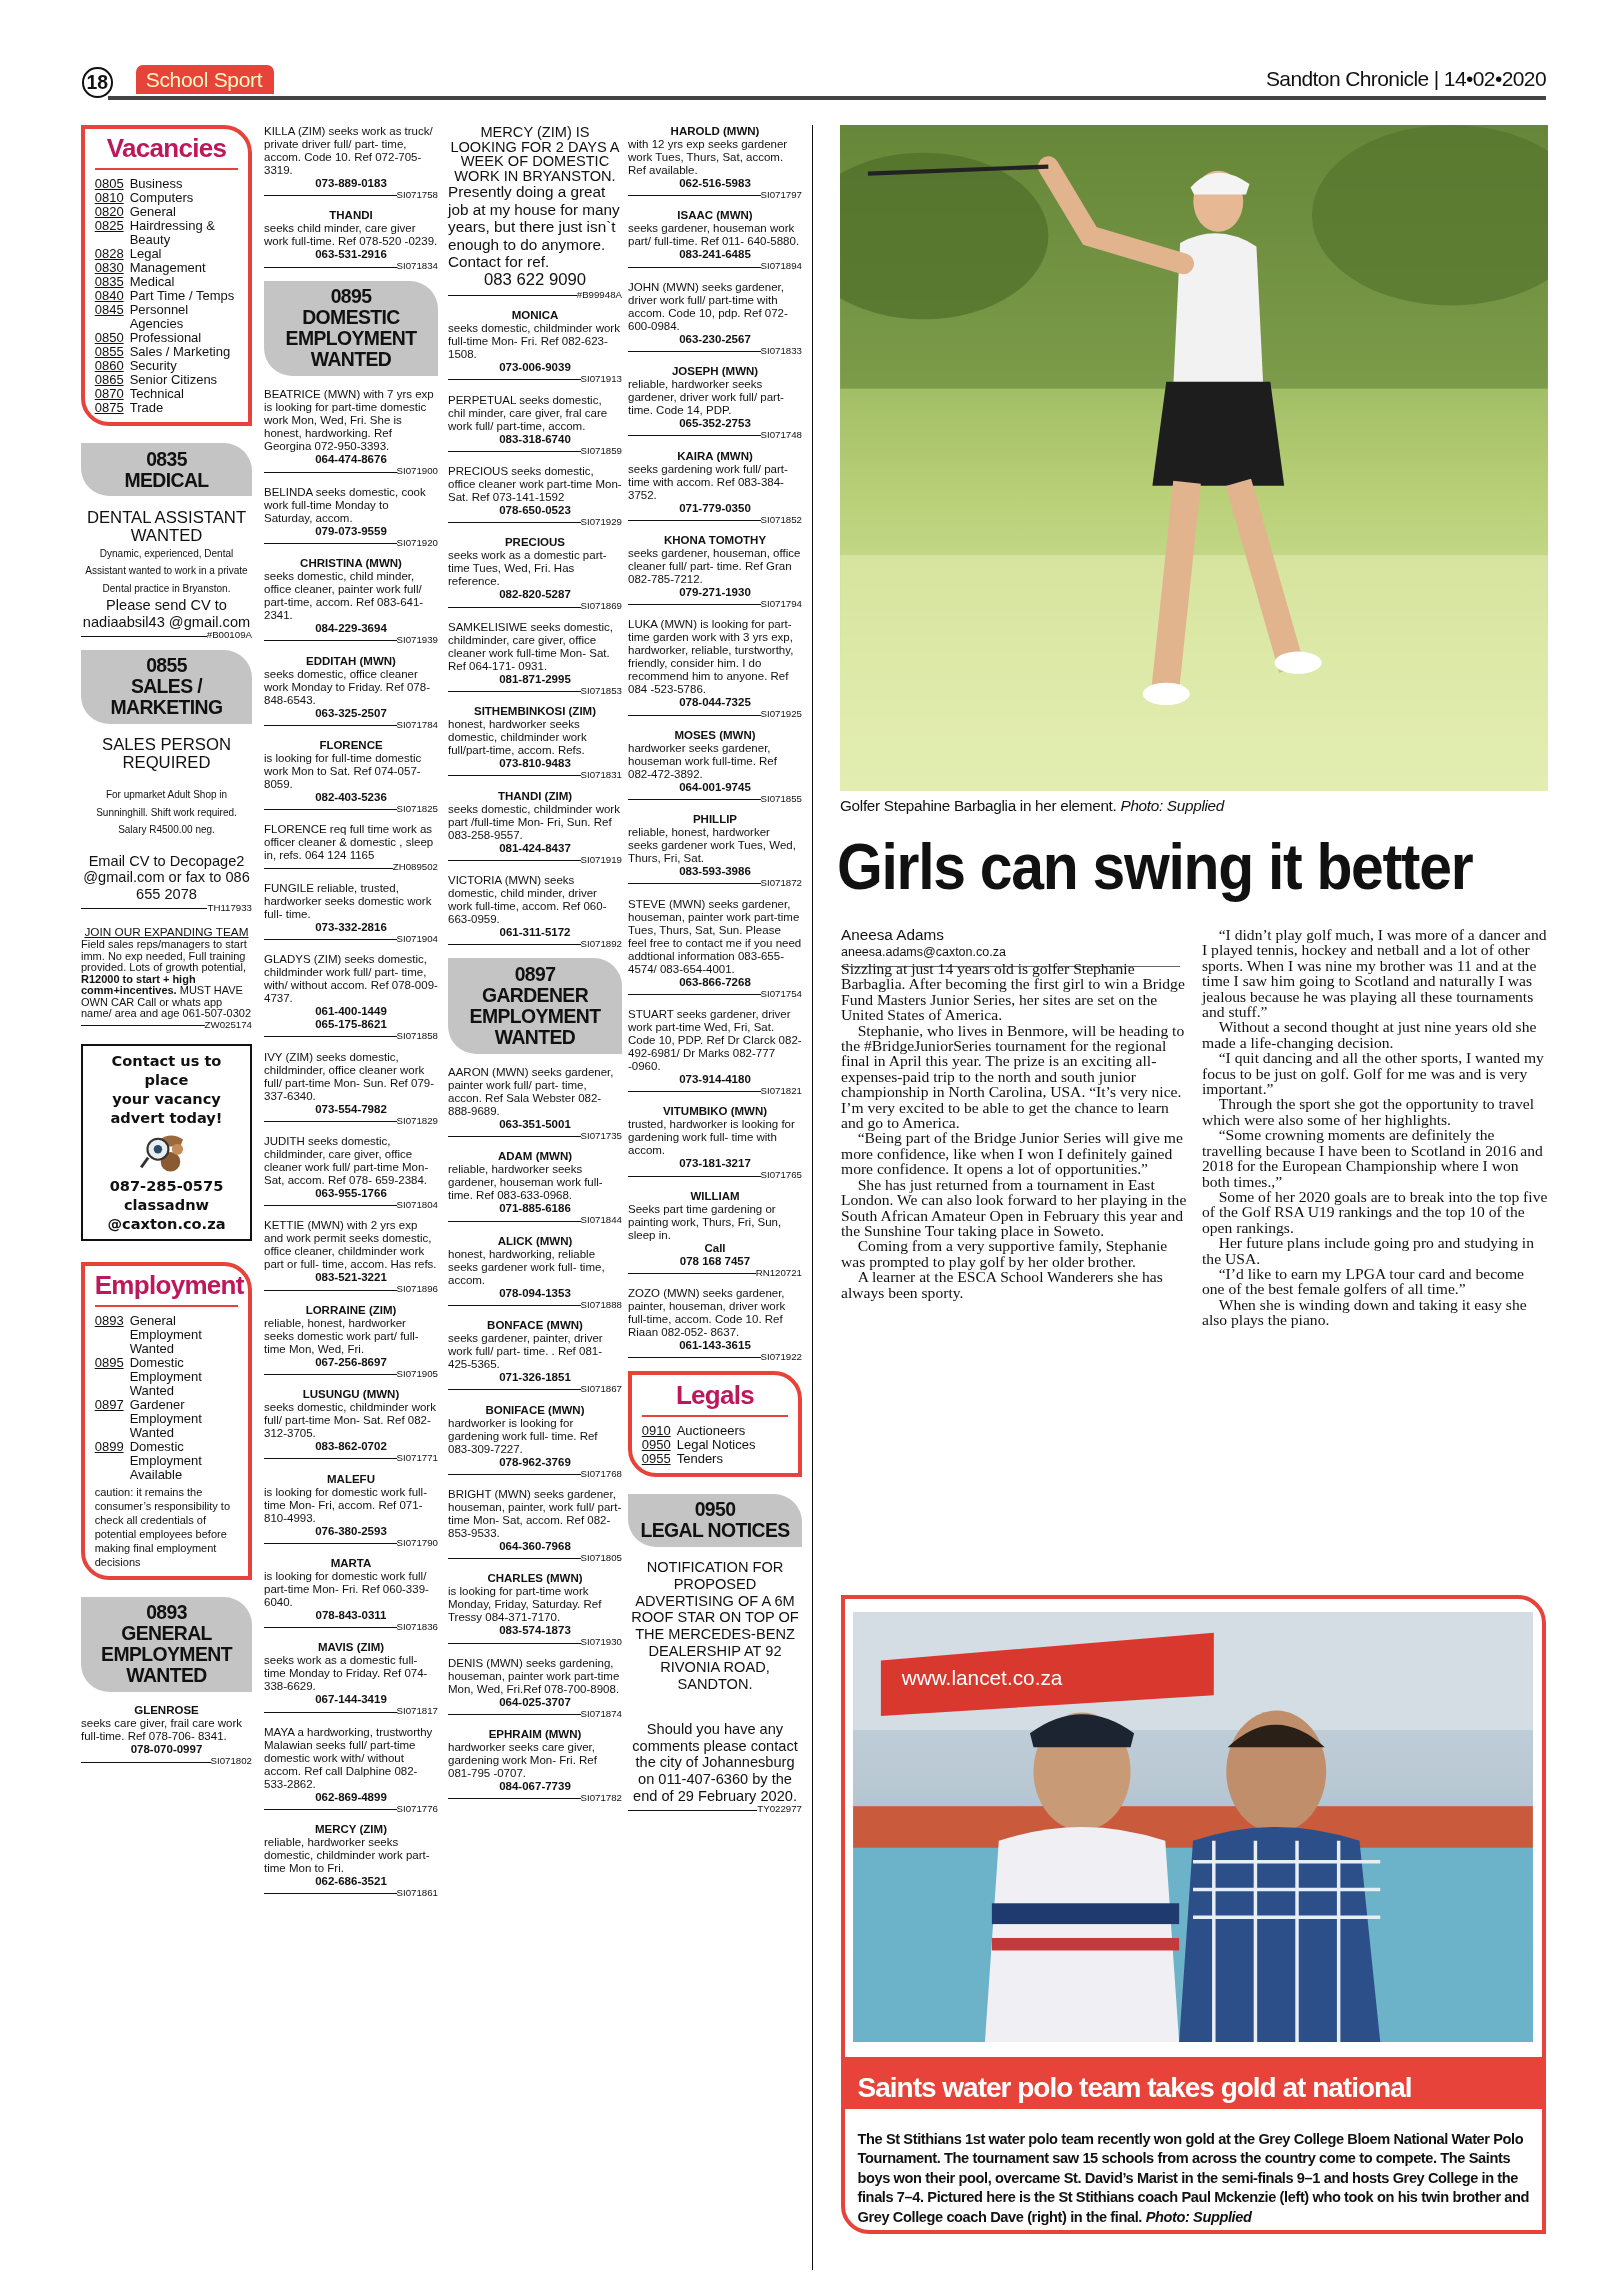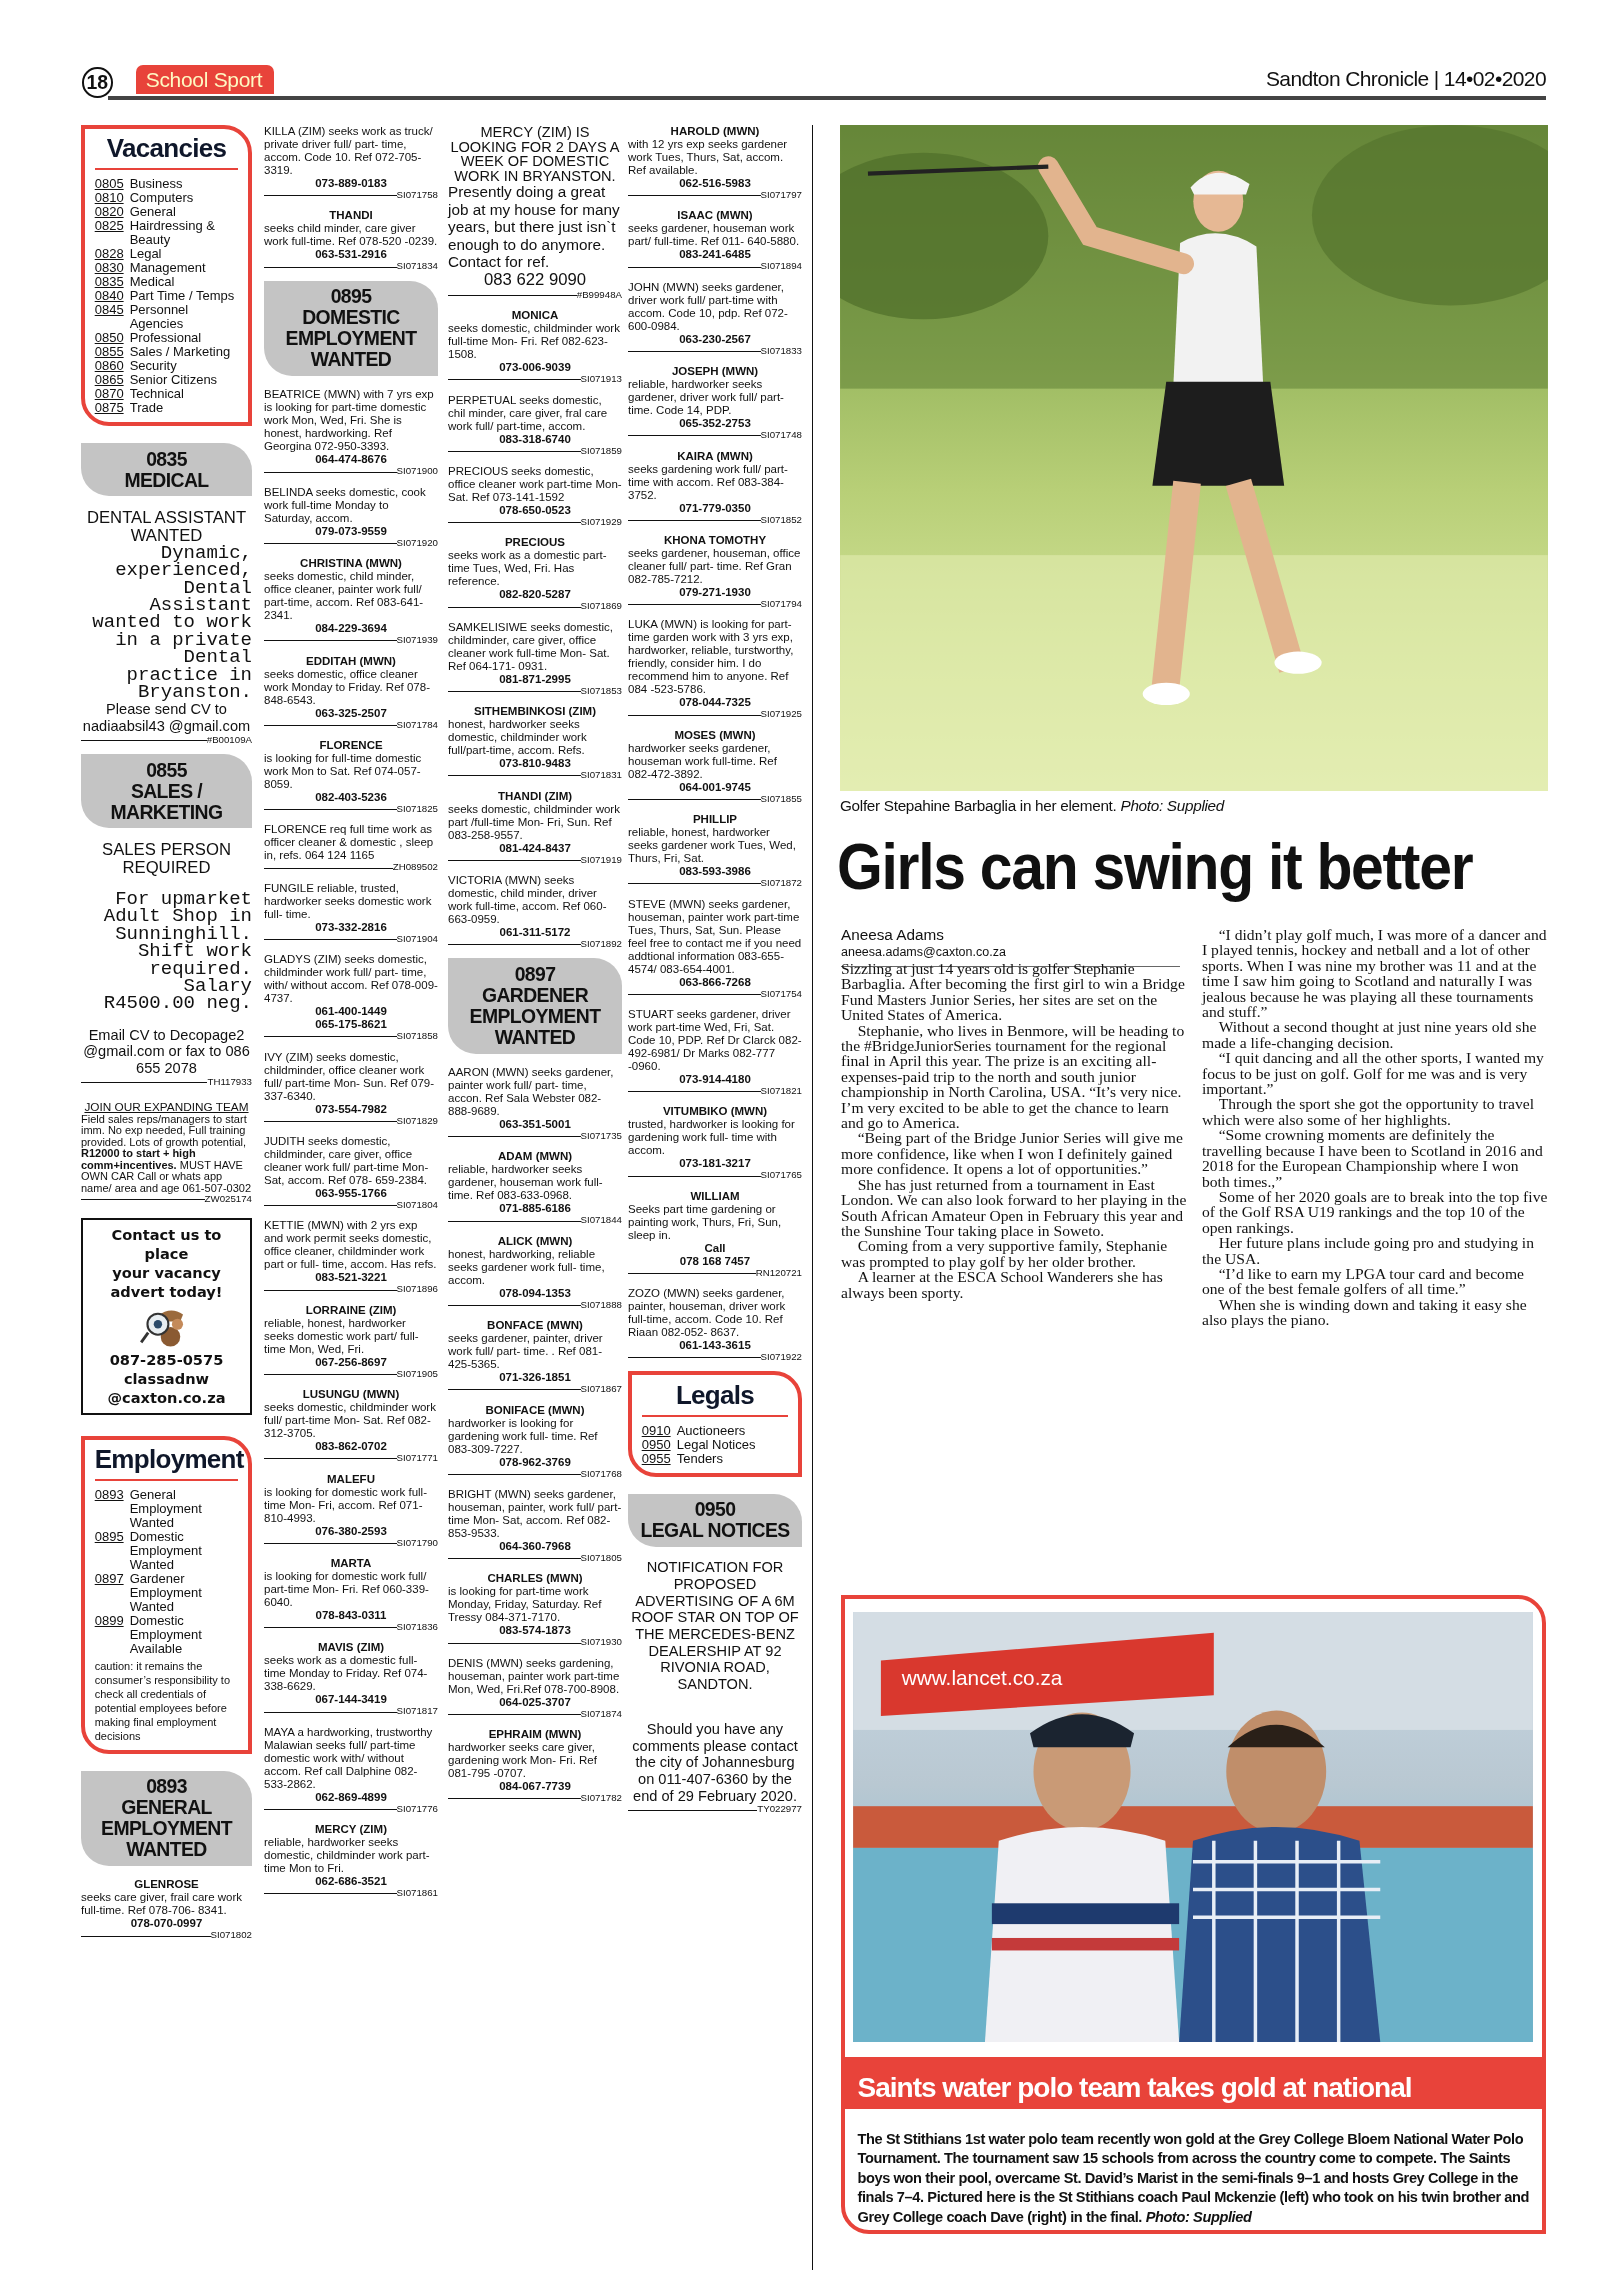--- a/index.html
+++ b/index.html
@@ -15,37 +15,37 @@
   
   .col { position: absolute; top: 125px; font-size: 11.8px; line-height: 13.5px; }
   .col1 { left: 81px; width: 171px; }
   .col2 { left: 264px; width: 174px; }
   .col3 { left: 448px; width: 174px; }
   .col4 { left: 628px; width: 174px; }
   .col-divider { position: absolute; left: 812px; top: 125px; width: 1.4px; height: 2145px; background: #111; }
 
   
   .index-box { border: 4.2px solid #e8433a; border-radius: 0 28px 0 28px; padding: 4.2px 9.7px 7px; margin-bottom: 16.7px; }
-  .index-title { font: 900 26px "Liberation Sans", sans-serif; color: #0f172a; text-align: center; letter-spacing: -0.7px; padding-bottom: 4.2px; border-bottom: 2.8px solid #e8433a; margin-bottom: 7px; }
+  .index-title { font: 900 26px "Liberation Sans", sans-serif; color: #be185d; text-align: center; letter-spacing: -0.7px; padding-bottom: 4.2px; border-bottom: 2.8px solid #e8433a; margin-bottom: 7px; }
   .index-row { display: flex; font-size: 13px; line-height: 14px; }
   .index-row .code { width: 35px; flex-shrink: 0; text-decoration: underline; }
   .caution { font-size: 11px; line-height: 14px; margin-top: 2.8px; }
 
   
   .banner { background: #c4c4c4; border-radius: 0 28px 0 28px; text-align: center; font: bold 19.4px "Liberation Sans Narrow", "Liberation Sans", sans-serif; line-height: 21px; padding: 5.6px 4.2px; margin: 4.2px 0 12.5px; letter-spacing: -0.6px; }
 
   .ad { margin-bottom: 9.7px; font-size: 11.5px; line-height: 13px; }
   .ad .name { font-weight: bold; text-align: center; display: block; }
   .ad .phone { font-weight: bold; text-align: center; display: block; }
   .ad .ref { display: flex; align-items: flex-end; font-size: 9.7px; line-height: 9.7px; }
   .ad .ref::before { content: ""; flex: 1; border-top: 0.7px solid #111; margin-bottom: 3.5px; }
 
   .display-ad { text-align: center; font-weight: normal; }
   .display-ad.big { font-size: 16.7px; line-height: 18px; }
-  .display-ad.body { font-weight: normal; text-align: right; font-size: 19px; line-height: 17.4px; font-family: Liberation Mono, monospace; }
+  .display-ad.body { font-weight: normal; text-align: center; font-size: 10px; line-height: 17.4px; }
   .display-ad.cta { font-size: 14.6px; line-height: 16.7px; }
 
   .contact-box { border: 2.8px solid #111; padding: 5.6px 4.2px; text-align: center; margin: 14px 0 21px; }
   .contact-box .line { font: 900 14.6px "DejaVu Sans", sans-serif; line-height: 19px; }
   .mascot { width: 60px; height: 42px; margin: 4.2px auto 2.8px; position: relative; }
 
   
   .golf-photo { position: absolute; left: 840px; top: 125px; width: 708px; height: 666px; overflow: hidden; background: linear-gradient(180deg, #6f8f3e 0%, #94b45b 30%, #b8cf77 55%, #d3e39a 80%, #e4eeb4 100%); }
   .caption { position: absolute; left: 840px; top: 797px; font: 15.3px "Liberation Sans Narrow", "Liberation Sans", sans-serif; letter-spacing: -0.3px; }
   .headline { position: absolute; left: 837px; top: 829px; width: 715px; font: 900 64px "Liberation Sans Narrow", "Liberation Sans", sans-serif; letter-spacing: -1.4px; transform: scaleX(0.92); transform-origin: left; line-height: 76px; }

